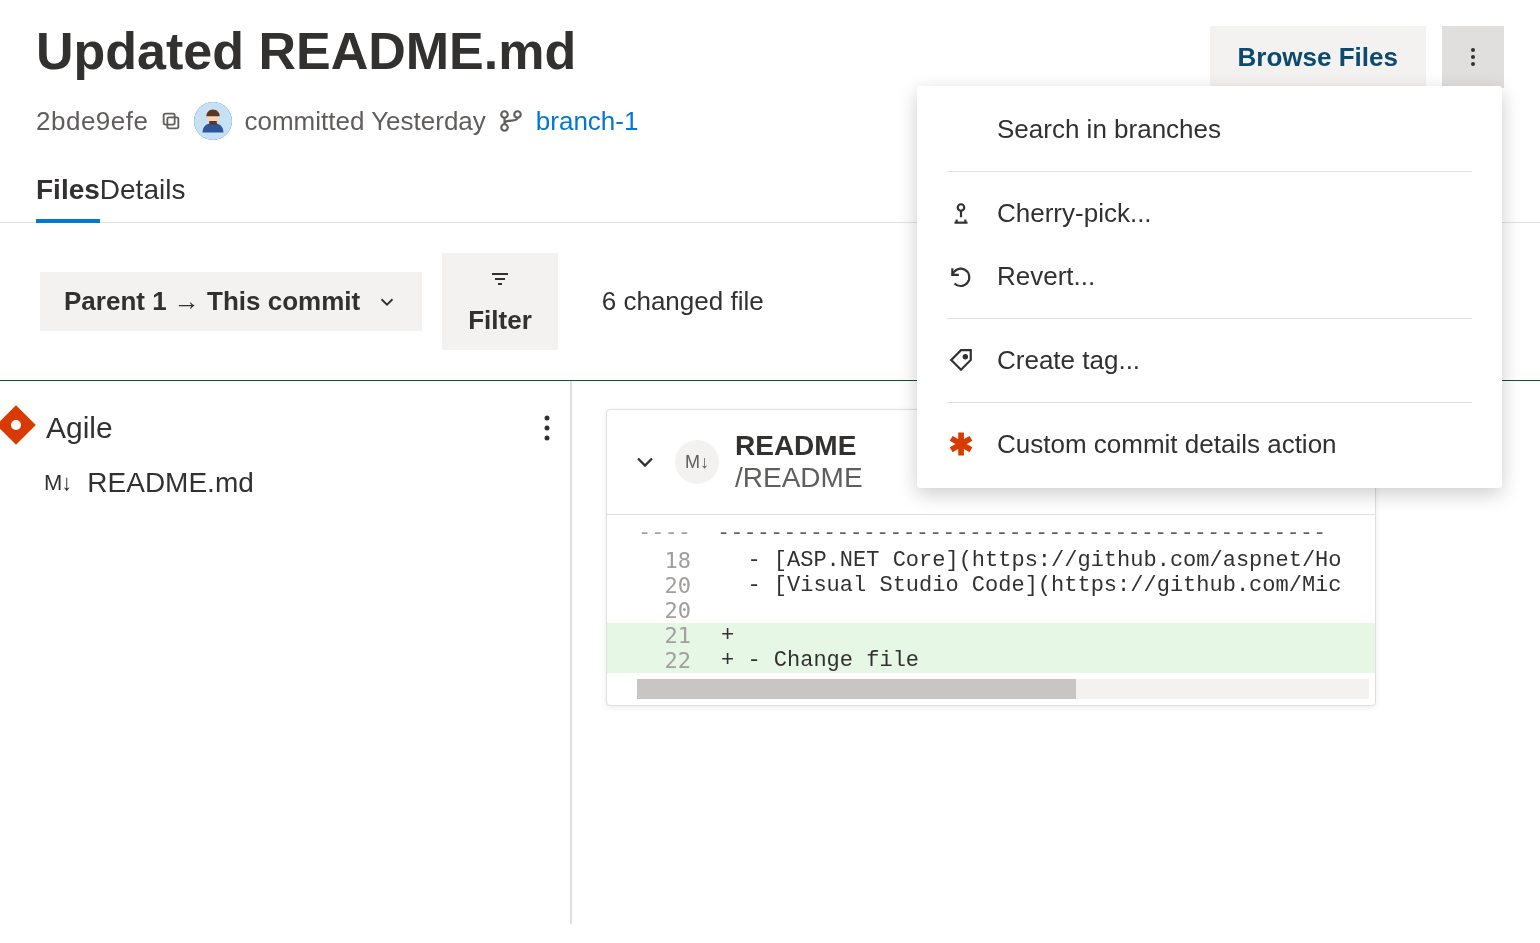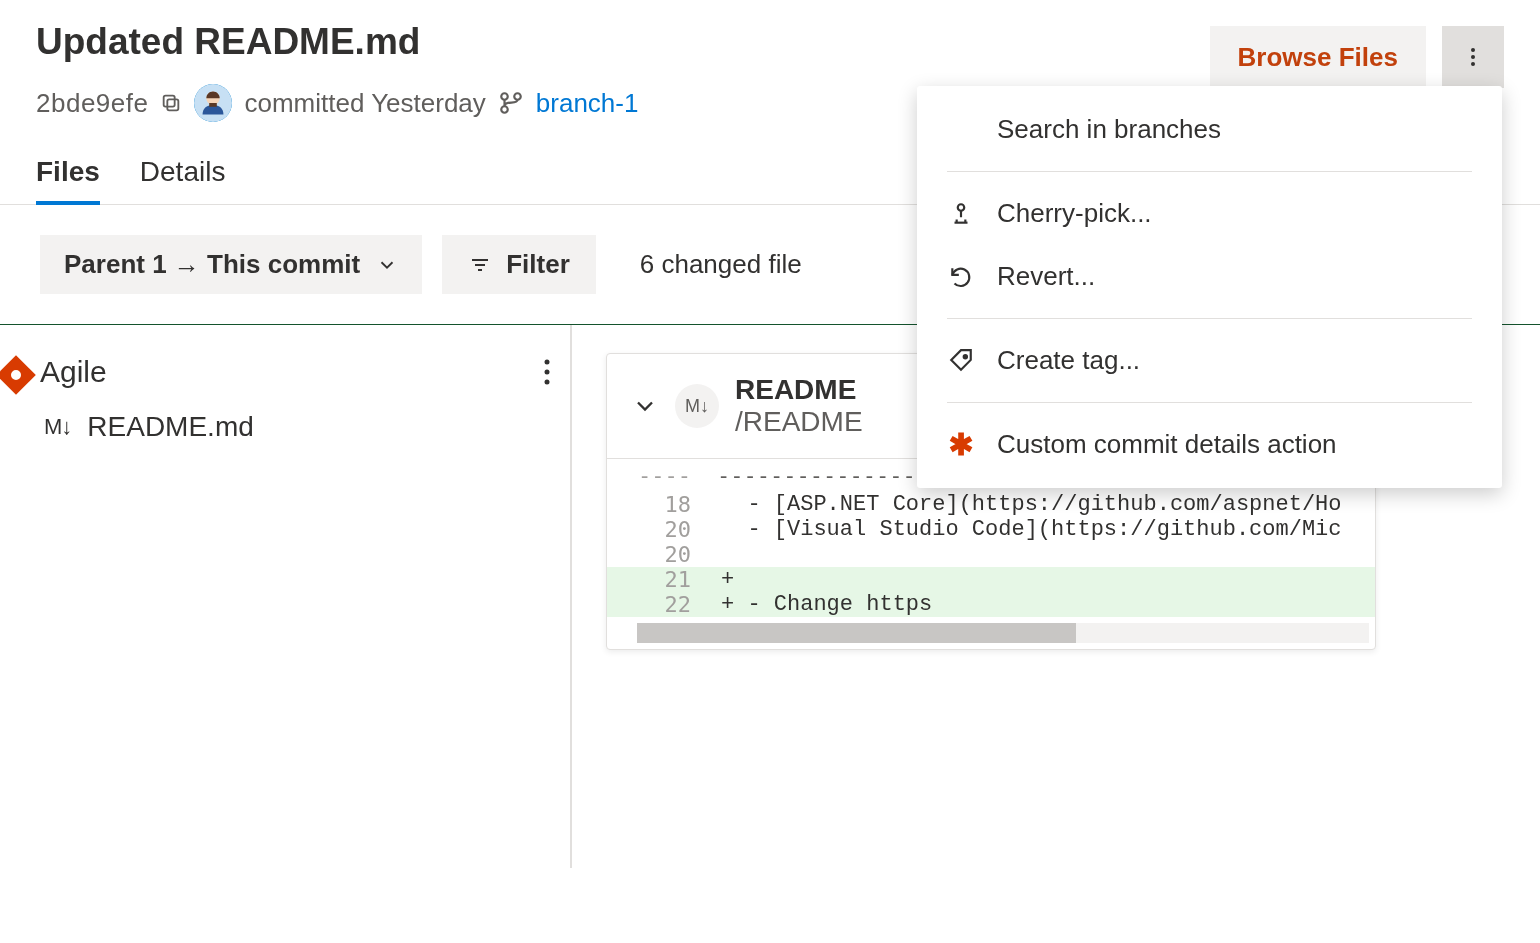--- a/index.html
+++ b/index.html
@@ -15,21 +15,21 @@
     position: relative;
   }
   .header {
     padding: 20px 36px 0 36px;
     display: flex;
     align-items: flex-start;
     justify-content: space-between;
   }
   .header-left { flex: 1; }
   .commit-title {
-    font-size: 37px;
+    font-size: 52px;
     font-weight: 600;
     margin: 0;
     line-height: 1.2;
   }
   .commit-meta {
     display: flex;
     align-items: center;
     gap: 12px;
     margin-top: 20px;
     font-size: 26px;
@@ -46,32 +46,31 @@
   .avatar svg { width: 40px; height: 40px; }
   .branch-icon svg { width: 26px; height: 26px; display:block; }
   .branch-link { color: #0078d4; text-decoration: none; }
   .header-right { display:flex; gap: 16px; align-items:flex-start; margin-top:6px;}
   .btn {
     background: #f3f2f1;
     border: none;
     padding: 16px 28px;
     font-size: 26px;
     font-weight: 600;
-    color: #c2410c;
+    color: #0c4a6e;
     cursor: pointer;
     display:flex; align-items:center; justify-content:center;
   }
   .btn-icon {
     width: 62px; height: 62px; padding:0;
     background:#e1dfdd;
   }
 
   .tabs {
     display: flex;
-    gap: 40px;
     padding: 34px 36px 0 36px;
     border-bottom: 1px solid #e1dfdd;
   }
   .tab {
     font-size: 28px;
     padding-bottom: 16px;
     color: #323130;
     cursor: pointer;
     position: relative;
   }
@@ -103,38 +102,39 @@
     cursor:pointer;
   }
   .picker svg { width:22px; height:22px; }
   .filter-btn {
     background:#f3f2f1;
     display:flex; align-items:center; gap:14px;
     padding: 14px 26px;
     font-size: 26px;
     font-weight:600;
     cursor:pointer;
+    flex-direction:column;
   }
   .filter-btn svg { width: 24px; height:24px; }
   .changed-count { margin-left: 24px; font-size:26px; }
 
   .split {
     display:flex;
     height: calc(943px - 400px);
   }
   .sidebar {
     width: 572px;
     border-right: 2px solid #e1dfdd;
     padding: 30px 0;
   }
   .tree-header {
     display:flex; align-items:center; justify-content:space-between;
     padding: 0 20px 0 2px;
   }
-  .tree-header-left { display:flex; align-items:flex-end; gap:10px; }
+  .tree-header-left { display:flex; align-items:flex-start; gap:16px; }
   .repo-icon {
     width:28px; height:28px; transform:rotate(45deg);
     background:#d83b01; display:inline-block;
   }
   .repo-icon::before {
     content:""; display:block; width:10px; height:10px; background:#fff;
     border-radius:50%; position:relative; top:9px; left:9px;
   }
   .repo-name { font-size: 30px; }
   .more-icon svg { width:6px; height:26px; display:block; }
@@ -338,21 +338,21 @@
       </div>
       <div class="separator-row">
         <div class="gutter">----</div>
         <div>----------------------------------------------</div>
       </div>
       <div class="diff-body" id="diff-body">
           <div class="diff-line context"><div class="gutter">18</div><div class="code">- [ASP.NET Core](https://github.com/aspnet/Ho</div></div>
           <div class="diff-line context"><div class="gutter">20</div><div class="code">- [Visual Studio Code](https://github.com/Mic</div></div>
           <div class="diff-line context"><div class="gutter">20</div></div>
           <div class="diff-line added"><div class="gutter">21</div><div class="code"></div></div>
-          <div class="diff-line added"><div class="gutter">22</div><div class="code">- Change https</div></div>
+          <div class="diff-line added"><div class="gutter">22</div><div class="code">- Change file</div></div>
         </div>
       <div class="scrollbar-h"></div>
     </div>
   </div>
 </div>
 
 <div class="menu">
   <div class="menu-item indented">
     <span class="mi-icon"></span>
     <span>Search in branches</span>

